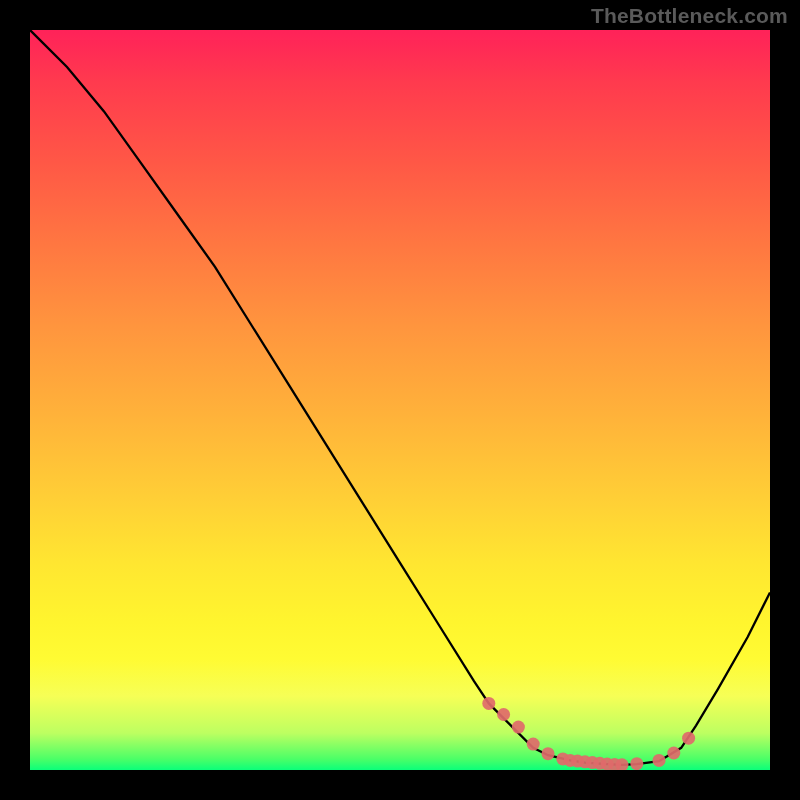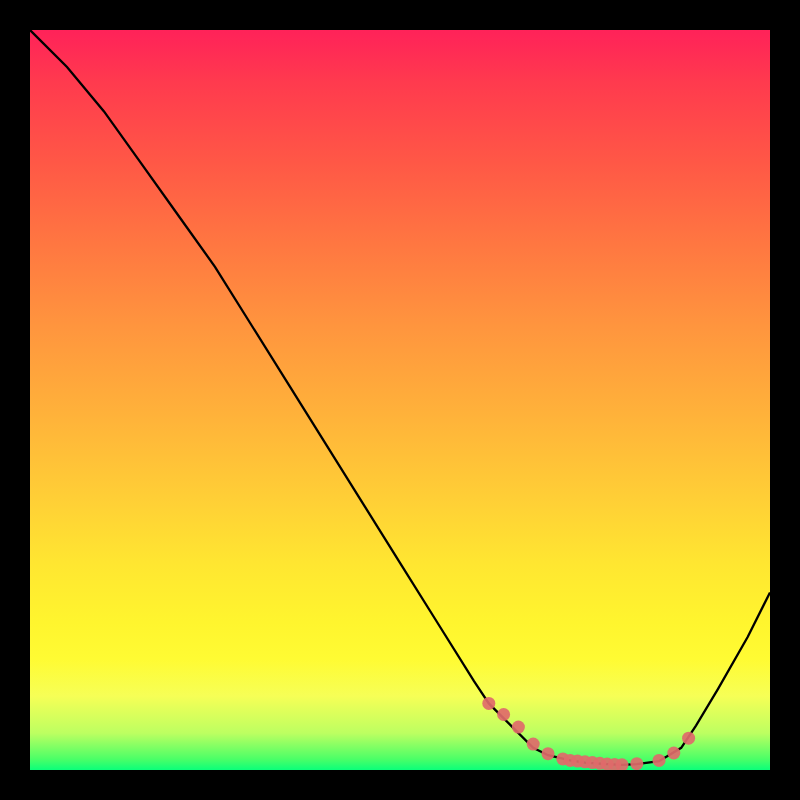--- a/index.html
+++ b/index.html
@@ -61,20 +61,21 @@
     font-weight: 600;
     color: #5a5a5a;
     letter-spacing: 0.2px;
     user-select: none;
   }
 </style>
 </head>
 <body>
 
 <div class="stage">
+  <div class="watermark">TheBottleneck.com</div>
 
   <div class="plot">
     <div class="gradient-fill"></div>
     <svg class="curve-layer" viewBox="0 0 740 740" preserveAspectRatio="none">
       <path id="curvePath" fill="none" stroke-width="2.3" stroke="#000000" d="M0.00 0.00 L37.00 37.00 L74.00 81.40 L111.00 133.20 L148.00 185.00 L185.00 236.80 L222.00 296.00 L259.00 355.20 L296.00 414.40 L333.00 473.60 L370.00 532.80 L407.00 592.00 L444.00 651.20 L458.80 673.40 L481.00 695.60 L503.20 717.80 L518.00 725.20 L540.20 730.38 L555.00 732.60 L577.20 734.08 L592.00 734.82 L606.80 734.08 L629.00 731.12 L651.20 717.80 L666.00 695.60 L688.20 658.60 L717.80 606.80 L740.00 562.40"></path>
       <g id="markerGroup">
           <circle cx="458.80" cy="673.40" r="6.5" fill="#e06a6a" fill-opacity="0.92"></circle>
           <circle cx="473.60" cy="684.50" r="6.5" fill="#e06a6a" fill-opacity="0.92"></circle>
           <circle cx="488.40" cy="697.08" r="6.5" fill="#e06a6a" fill-opacity="0.92"></circle>
           <circle cx="503.20" cy="714.10" r="6.5" fill="#e06a6a" fill-opacity="0.92"></circle>

